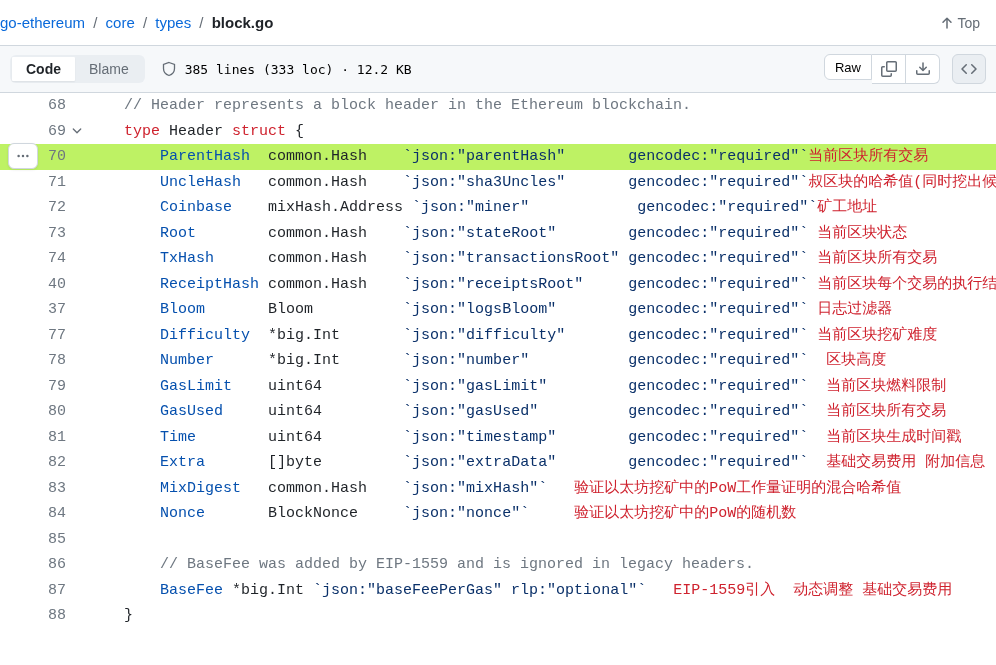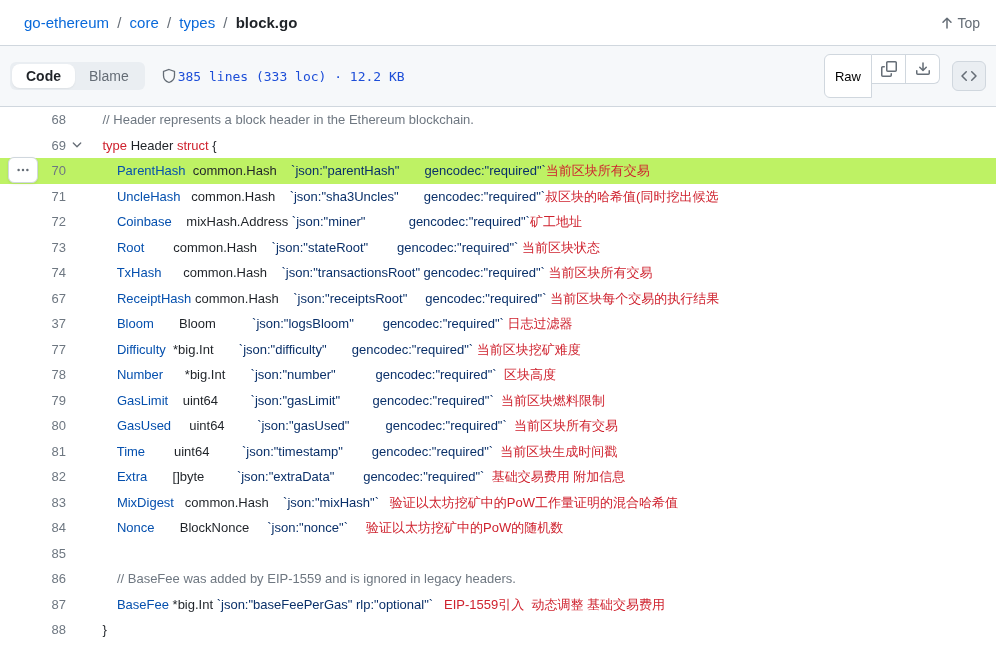--- a/index.html
+++ b/index.html
@@ -7,21 +7,21 @@
     font-family: -apple-system, BlinkMacSystemFont, "Segoe UI", Helvetica, Arial, sans-serif;
     font-size: 14px;
     color: #1f2328;
     background: #fff;
     width: 996px;
   }
   .header-row {
     display: flex;
     justify-content: space-between;
     align-items: center;
-    padding: 14px 16px 14px 24px;
+    padding: 14px 16px 14px 0;
   }
   .breadcrumb {
     font-size: 15px;
     font-weight: 400;
   }
   .breadcrumb a { color: #0969da; text-decoration: none; }
   .breadcrumb .sep { color: #656d76; margin: 0 4px; }
   .breadcrumb .current { font-weight: 600; color: #1f2328; }
   .top-link {
     display: flex;
@@ -43,48 +43,48 @@
   .toolbar-left { display: flex; align-items: center; gap: 4px; }
   .tab-group {
     display: inline-flex;
     background: #eaeef2;
     border-radius: 6px;
     padding: 2px;
     margin-right: 12px;
   }
   .tab {
     padding: 4px 14px;
-    border-radius: 8px;
+    border-radius: 1px;
     cursor: pointer;
     font-size: 14px;
     color: #656d76;
   }
   .tab.active {
     background: #fff;
     color: #1f2328;
     font-weight: 600;
     box-shadow: 0 1px 2px rgba(0,0,0,0.06);
   }
   .file-info {
     display: flex;
     align-items: center;
-    gap: 1px;
-    color: #1d4ed8;
+    gap: 8px;
+    color: #000000;
     font-family: ui-monospace, SFMono-Regular, Consolas, monospace;
     font-size: 13px;
   }
   .toolbar-right { display: flex; align-items: center; gap: 6px; }
   .raw-btn {
     border: 1px solid #d0d7de;
     background: #fff;
     padding: 4px 10px;
     border-radius: 6px 0 0 6px;
     font-size: 13px;
     cursor: pointer;
-    height: 44px;
+    height: 26px;
   }
   .icon-btn {
     border: 1px solid #d0d7de;
     border-left: none;
     background: #fff;
     width: 34px;
     height: 30px;
     display: inline-flex;
     align-items: center;
     justify-content: center;
@@ -101,22 +101,22 @@
     display: inline-flex;
     align-items: center;
     justify-content: center;
     cursor: pointer;
     color: #656d76;
     margin-left: 6px;
   }
   .btngroup { display: inline-flex; }
   .code-area {
     position: relative;
-    font-family: Liberation Sans, sans-serif;
-    font-size: 13px;
+    font-family: Liberation Mono, monospace;
+    font-size: 15px;
     line-height: 25.5px;
   }
   .line {
     display: flex;
     white-space: pre;
     position: relative;
   }
   .line.hl { background: #bef264; justify-content: flex-end; }
   .gutter {
     width: 88px;
@@ -228,21 +228,21 @@
   </div>
 <div class="line"><div class="gutter">68</div><div class="content">    <span class="c-comment">// Header represents a block header in the Ethereum blockchain.</span></div></div>
     <div class="line"><div class="gutter">69<span class="chevron"><svg width="14" height="14" viewBox="0 0 16 16" fill="currentColor">
             <path d="M12.78 5.22a.75.75 0 010 1.06l-4.25 4.25a.75.75 0 01-1.06 0L3.22 6.28a.75.75 0 011.06-1.06L8 8.94l3.72-3.72a.75.75 0 011.06 0z"></path>
           </svg></span></div><div class="content">    <span class="c-keyword">type</span> <span class="c-type">Header</span> <span class="c-keyword">struct</span> {</div></div>
     <div class="line hl"><div class="gutter">70</div><div class="content">        <span class="c-field">ParentHash </span> <span class="c-type">common.Hash   </span> <span class="c-string">`json:"parentHash"       gencodec:"required"`</span><span class="c-anno">当前区块所有交易</span></div></div>
     <div class="line"><div class="gutter">71</div><div class="content">        <span class="c-field">UncleHash  </span> <span class="c-type">common.Hash   </span> <span class="c-string">`json:"sha3Uncles"       gencodec:"required"`</span><span class="c-anno">叔区块的哈希值(同时挖出候选</span></div></div>
     <div class="line"><div class="gutter">72</div><div class="content">        <span class="c-field">Coinbase   </span> <span class="c-type">mixHash.Address</span> <span class="c-string">`json:"miner"            gencodec:"required"`</span><span class="c-anno">矿工地址</span></div></div>
     <div class="line"><div class="gutter">73</div><div class="content">        <span class="c-field">Root       </span> <span class="c-type">common.Hash   </span> <span class="c-string">`json:"stateRoot"        gencodec:"required"`</span><span class="c-anno"> 当前区块状态</span></div></div>
     <div class="line"><div class="gutter">74</div><div class="content">        <span class="c-field">TxHash     </span> <span class="c-type">common.Hash   </span> <span class="c-string">`json:"transactionsRoot" gencodec:"required"`</span><span class="c-anno"> 当前区块所有交易</span></div></div>
-    <div class="line"><div class="gutter">67</div><div class="content">        <span class="c-field">ReceiptHash</span> <span class="c-type">common.Hash   </span> <span class="c-string">`json:"receiptsRoot"     gencodec:"required"`</span><span class="c-anno"> 当前区块每个交易的执行结果</span></div></div>
+    <div class="line"><div class="gutter">40</div><div class="content">        <span class="c-field">ReceiptHash</span> <span class="c-type">common.Hash   </span> <span class="c-string">`json:"receiptsRoot"     gencodec:"required"`</span><span class="c-anno"> 当前区块每个交易的执行结果</span></div></div>
     <div class="line"><div class="gutter">37</div><div class="content">        <span class="c-field">Bloom      </span> <span class="c-type">Bloom         </span> <span class="c-string">`json:"logsBloom"        gencodec:"required"`</span><span class="c-anno"> 日志过滤器</span></div></div>
     <div class="line"><div class="gutter">77</div><div class="content">        <span class="c-field">Difficulty </span> <span class="c-type">*big.Int      </span> <span class="c-string">`json:"difficulty"       gencodec:"required"`</span><span class="c-anno"> 当前区块挖矿难度</span></div></div>
     <div class="line"><div class="gutter">78</div><div class="content">        <span class="c-field">Number     </span> <span class="c-type">*big.Int      </span> <span class="c-string">`json:"number"           gencodec:"required"`</span><span class="c-anno">  区块高度</span></div></div>
     <div class="line"><div class="gutter">79</div><div class="content">        <span class="c-field">GasLimit   </span> <span class="c-type">uint64        </span> <span class="c-string">`json:"gasLimit"         gencodec:"required"`</span><span class="c-anno">  当前区块燃料限制</span></div></div>
     <div class="line"><div class="gutter">80</div><div class="content">        <span class="c-field">GasUsed    </span> <span class="c-type">uint64        </span> <span class="c-string">`json:"gasUsed"          gencodec:"required"`</span><span class="c-anno">  当前区块所有交易</span></div></div>
     <div class="line"><div class="gutter">81</div><div class="content">        <span class="c-field">Time       </span> <span class="c-type">uint64        </span> <span class="c-string">`json:"timestamp"        gencodec:"required"`</span><span class="c-anno">  当前区块生成时间戳</span></div></div>
     <div class="line"><div class="gutter">82</div><div class="content">        <span class="c-field">Extra      </span> <span class="c-type">[]byte        </span> <span class="c-string">`json:"extraData"        gencodec:"required"`</span><span class="c-anno">  基础交易费用 附加信息</span></div></div>
     <div class="line"><div class="gutter">83</div><div class="content">        <span class="c-field">MixDigest  </span> <span class="c-type">common.Hash   </span> <span class="c-string">`json:"mixHash"`</span><span class="c-anno">   验证以太坊挖矿中的PoW工作量证明的混合哈希值</span></div></div>
     <div class="line"><div class="gutter">84</div><div class="content">        <span class="c-field">Nonce      </span> <span class="c-type">BlockNonce    </span> <span class="c-string">`json:"nonce"`</span><span class="c-anno">     验证以太坊挖矿中的PoW的随机数</span></div></div>
     <div class="line"><div class="gutter">85</div><div class="content"></div></div>

